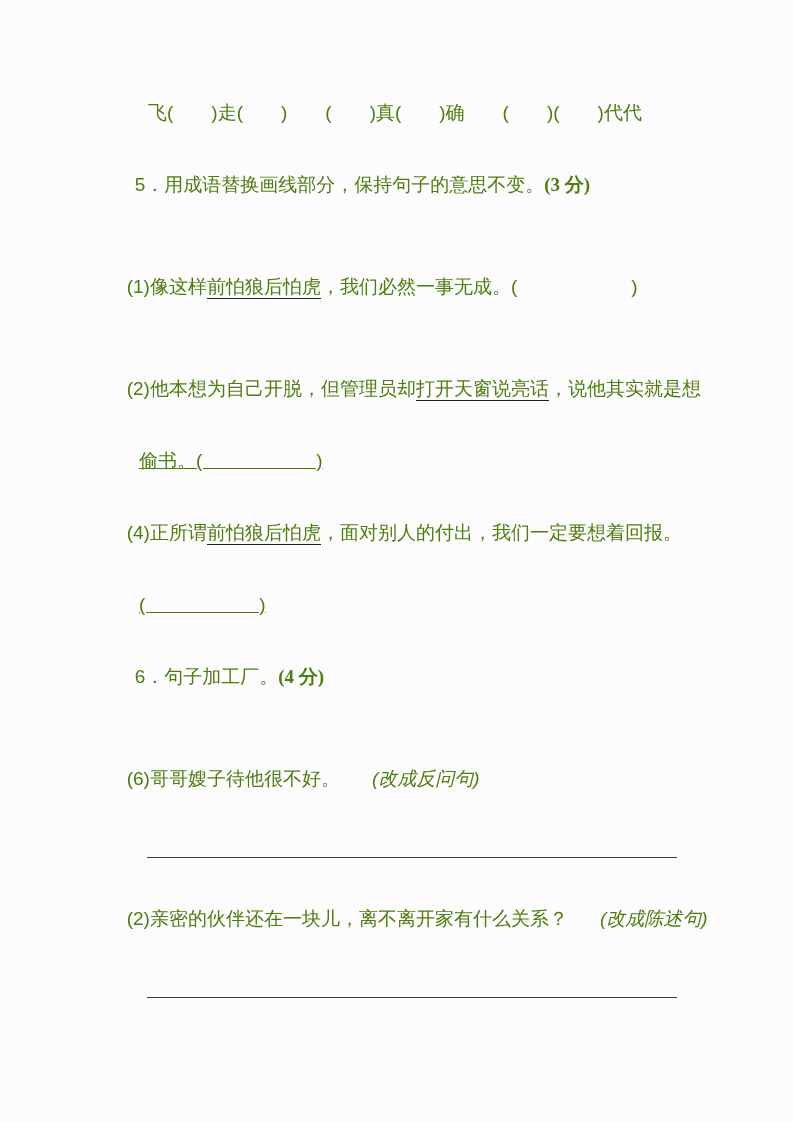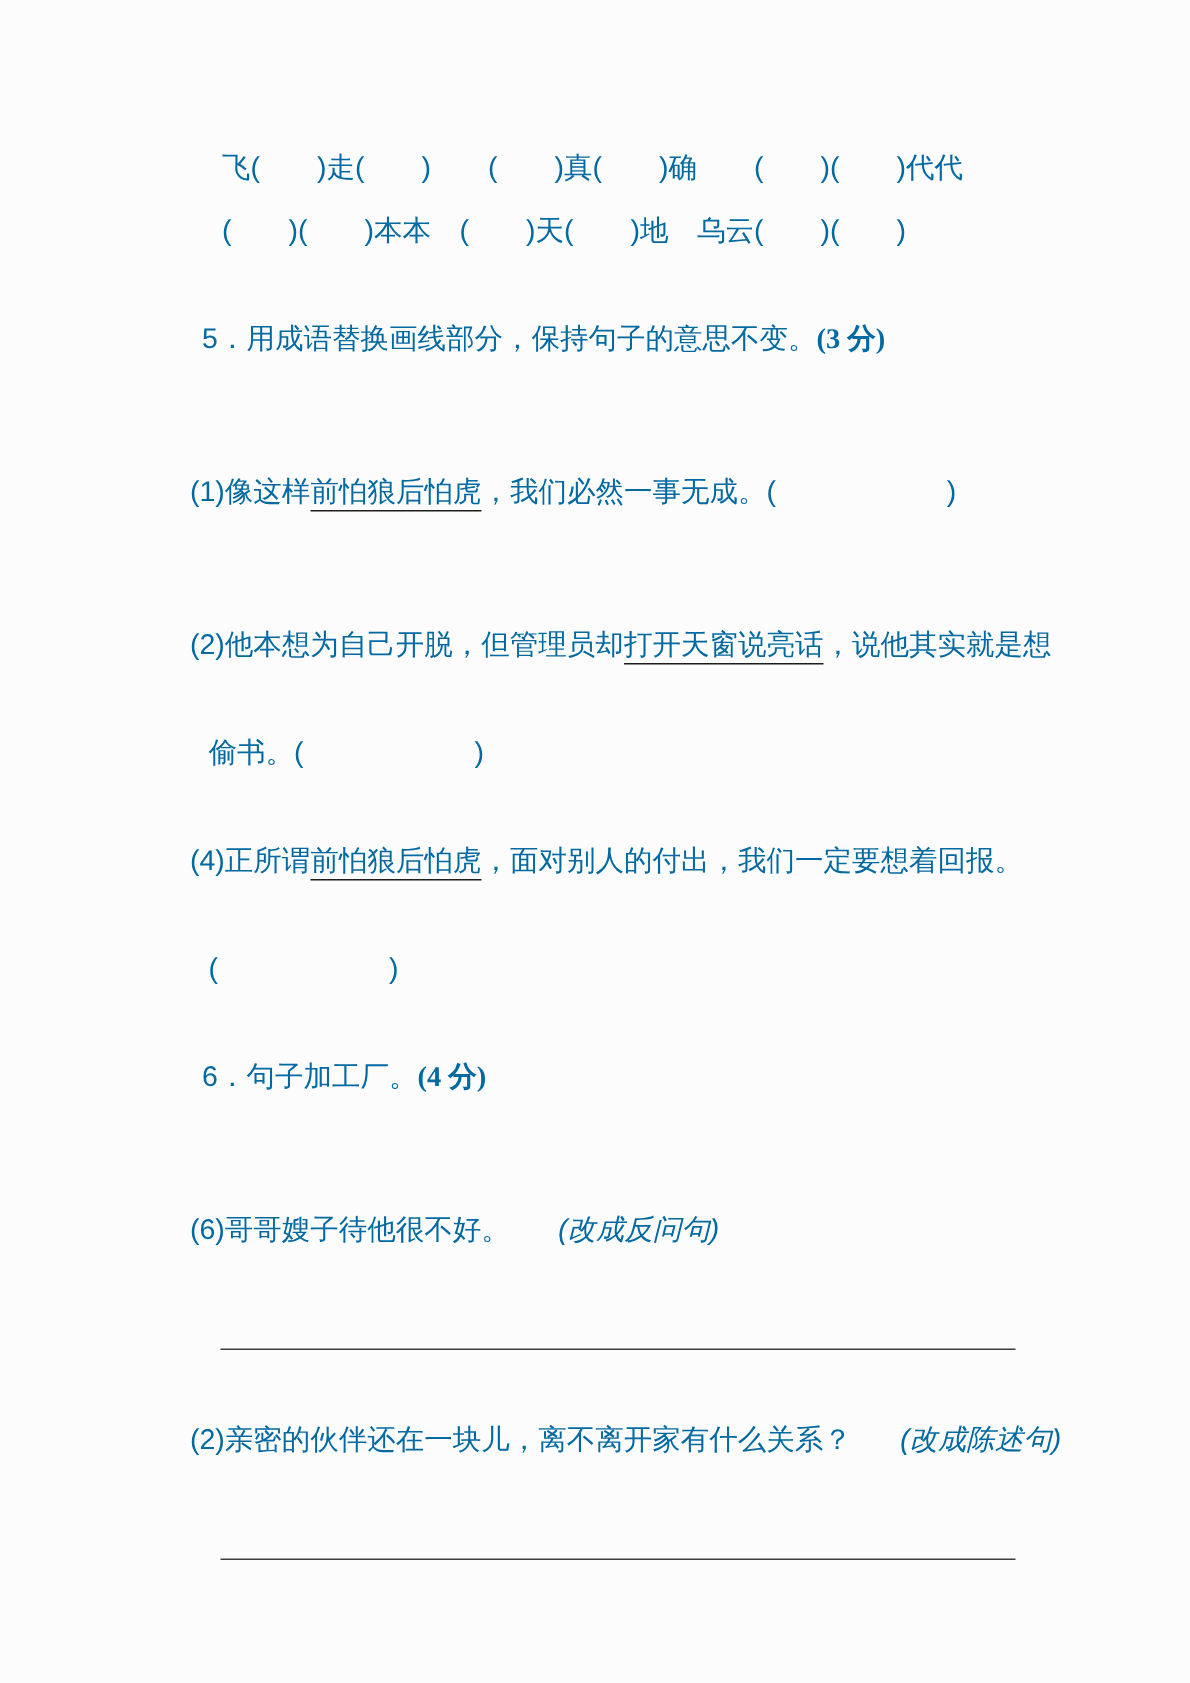--- a/index.html
+++ b/index.html
@@ -7,35 +7,35 @@
     padding: 0;
     background: #fcfcfc;
   }
   .page {
     position: relative;
     box-sizing: border-box;
     width: 793px;
     height: 1122px;
     overflow: hidden;
     background: #fcfcfc;
-    color: #0369a1;
+    color: #4d7c0f;
     font-family: "Liberation Sans", sans-serif;
     padding: 98px 80px 0 95px;
   }
   section { margin: 0; padding: 0; }
   .line {
     font-size: 19px;
     line-height: 30px;
     margin: 0 0 12px 0;
     font-weight: 500;
     white-space: pre;
     letter-spacing: 0;
   }
   .head { padding-left: 8px; }
-  .ind-cont { padding-left: 44px; }
+  .ind-cont { padding-left: 44px; text-decoration: underline; }
   .ind-idiom { padding-left: 53px; }
   .u {
     border-bottom: 1.7px solid #1d1d1d;
     padding-bottom: 1px;
   }
   .score {
     font-family: "Liberation Serif", serif;
     font-weight: 700;
   }
   .kai {
@@ -50,21 +50,20 @@
     margin: 33px 0 16px 52px;
   }
 </style>
 </head>
 <body>
 
 <div class="page">
 
   <section>
     <div class="line ind-idiom">飞(　　)走(　　)　　(　　)真(　　)确　　(　　)(　　)代代</div>
-    <div class="line ind-idiom">(　　)(　　)本本　(　　)天(　　)地　乌云(　　)(　　)</div>
   </section>
 
   <section>
     <div class="line head">
       <span>5．用成语替换画线部分，保持句子的意思不变。</span><span class="score">(3 分)</span>
     </div>
     <div class="line">
       <span>(1)像这样</span><span class="u">前怕狼后怕虎</span><span>，我们必然一事无成。(　　　　　　)</span>
     </div>
     <div class="line">

